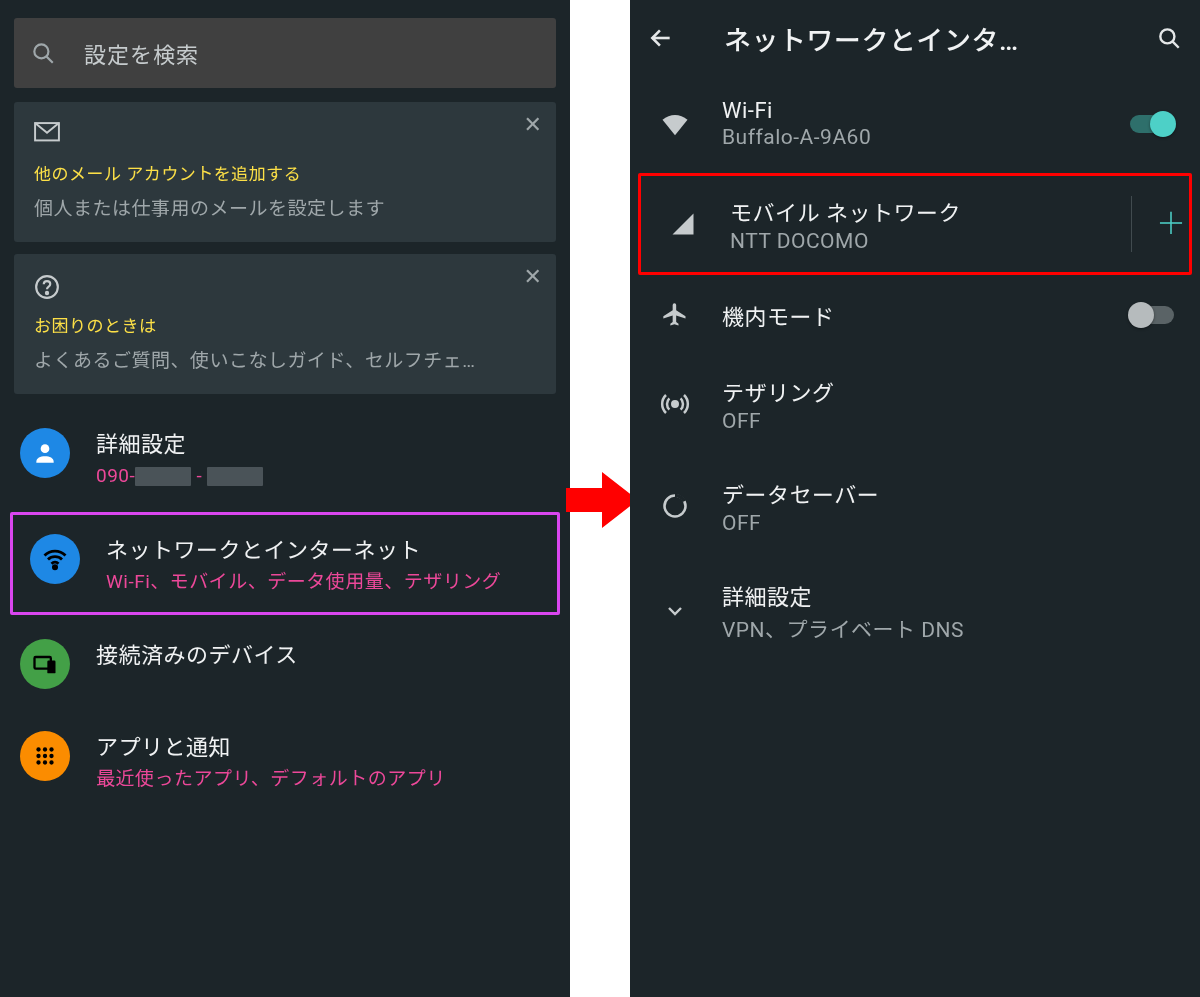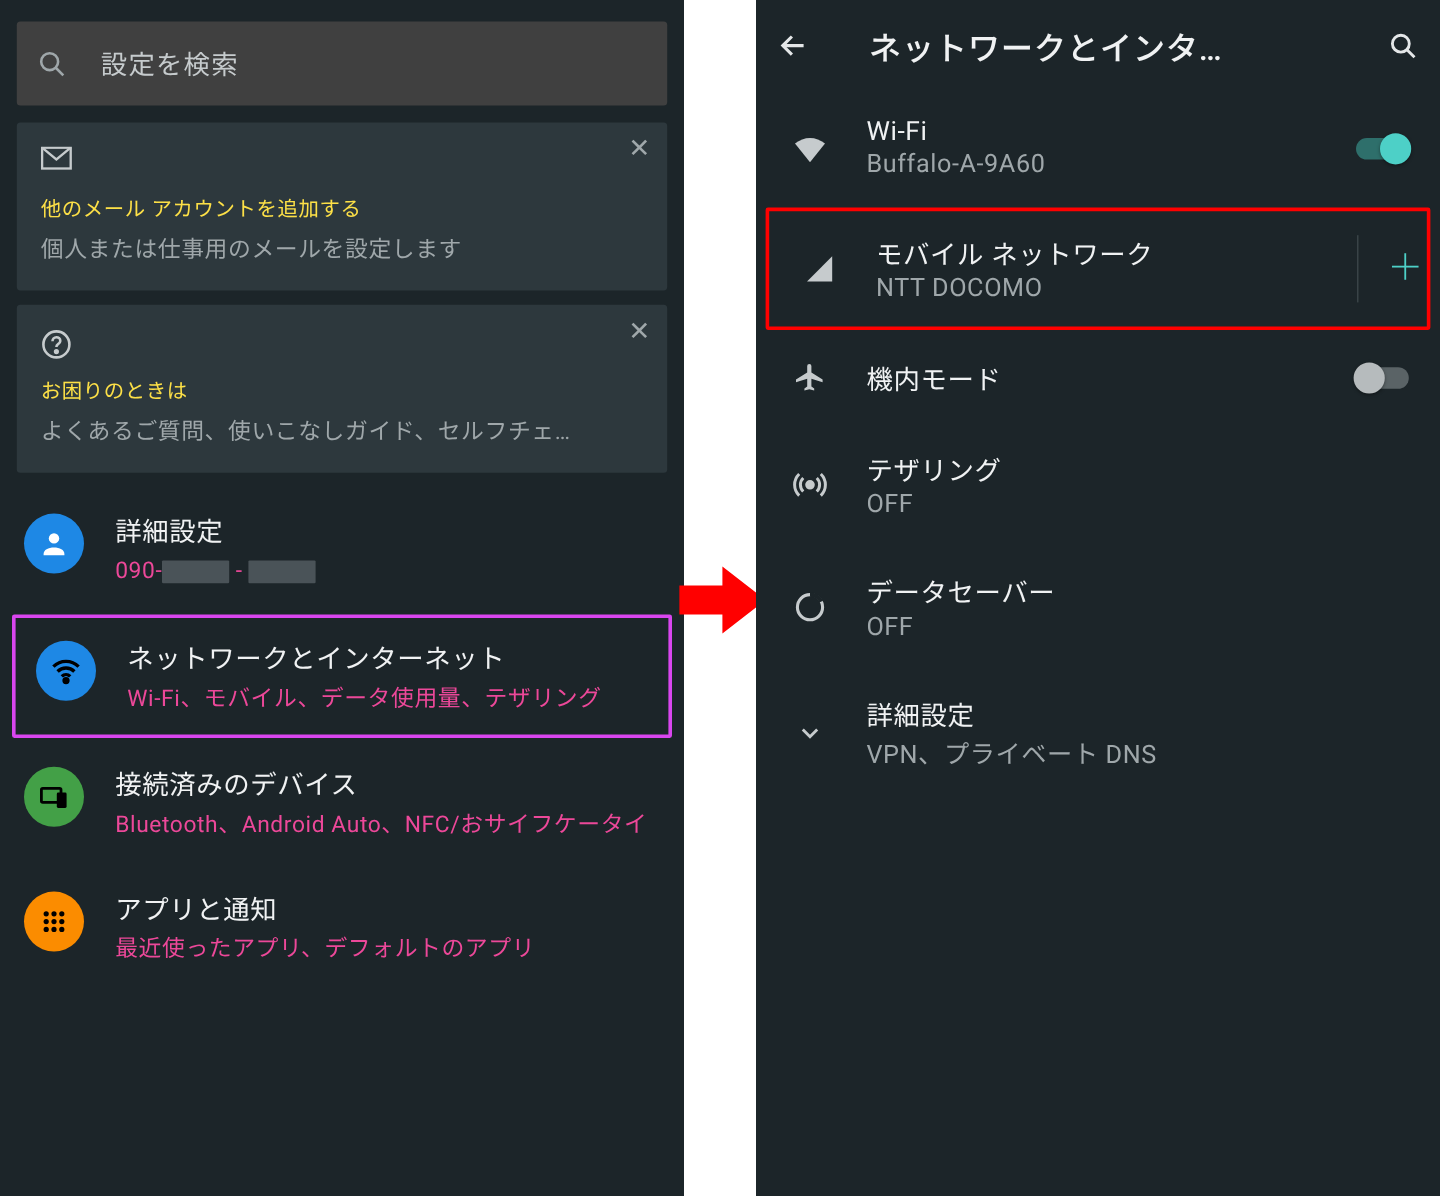--- a/index.html
+++ b/index.html
@@ -122,21 +122,20 @@
 
   <div class="row">
     <div class="iconwrap" style="background:#43A047;">
       <svg width="28" height="28" viewBox="0 0 24 24" fill="none">
           <rect x="3" y="6" width="14" height="10" rx="1" stroke="#000" stroke-width="2"></rect>
           <rect x="14" y="9" width="7" height="11" rx="1" fill="#000"></rect>
         </svg>
     </div>
     <div class="txt">
       <div class="ttl">接続済みのデバイス</div>
-      <div class="sub">Bluetooth、Android Auto、NFC/おサイフケータイ</div>
     </div>
   </div>
 
   <div class="row">
     <div class="iconwrap" style="background:#FB8C00;">
       <svg width="26" height="26" viewBox="0 0 24 24" fill="#000">
           <circle cx="6" cy="6" r="2"></circle>
           <circle cx="12" cy="6" r="2"></circle>
           <circle cx="18" cy="6" r="2"></circle>
           <circle cx="6" cy="12" r="2"></circle>

